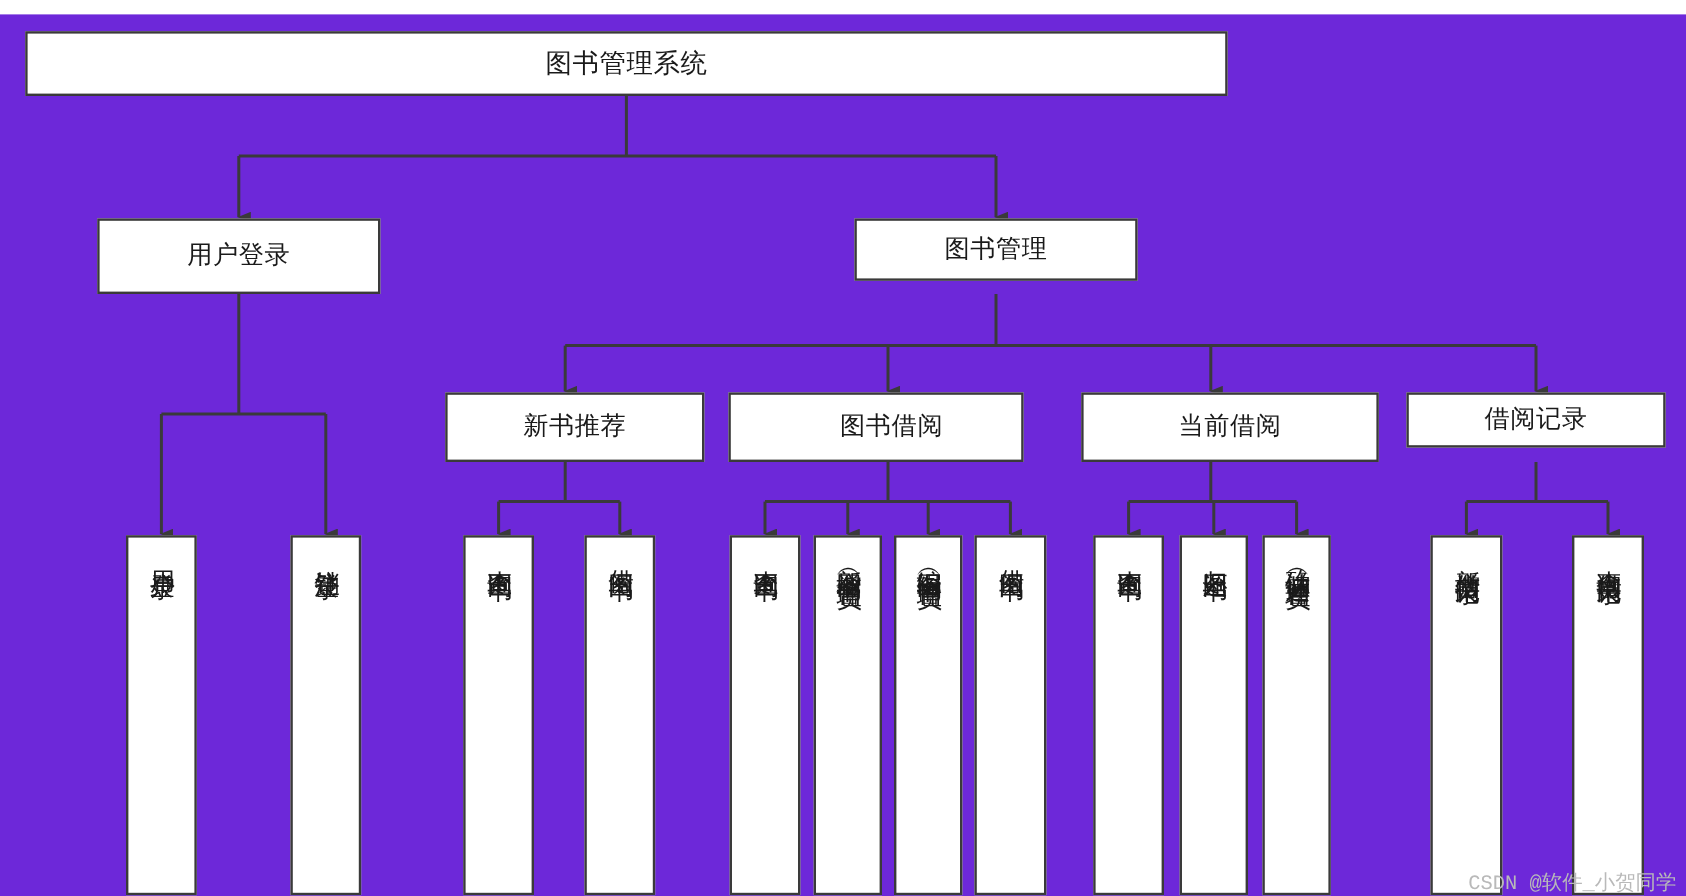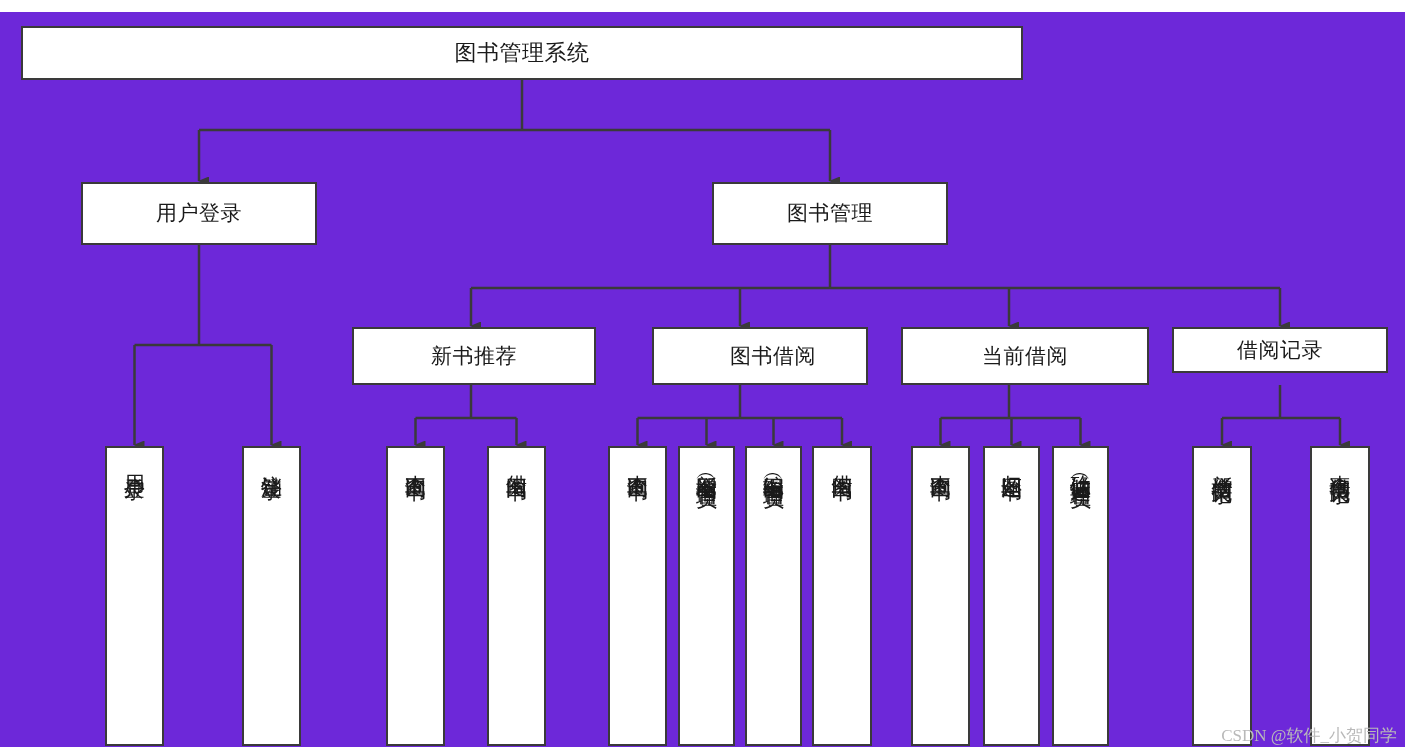--- a/index.html
+++ b/index.html
@@ -59,21 +59,21 @@
     letter-spacing: 2px;
   }
   #watermark {
     position: absolute;
     right: 8px;
     bottom: 12px;
     font-size: 17px;
     color: #b9b9b9;
     z-index: 5;
     white-space: pre;
-    font-family: Liberation Serif, serif;
+    font-family: Liberation Mono, monospace;
   }
 </style>
 </head>
 <body>
 
 <div id="canvas">
   <svg id="edges" viewBox="0 0 1405 747" xmlns="http://www.w3.org/2000/svg">
     <defs>
       <marker id="arrowhead" markerWidth="9" markerHeight="11" refX="4.5" refY="10" orient="auto" markerUnits="userSpaceOnUse">
         <path d="M 0 0 L 9 0 L 4.5 11 Z" fill="#3a3a3a"></path>
@@ -116,27 +116,27 @@
       </g>
   </svg>
 
   <div id="node-layer">
       <div class="node horiz root" style="left: 21px; top: 14px; width: 1002px; height: 54px;">
         <span class="label">图书管理系统</span>
       </div>
       <div class="node horiz" style="left: 81px; top: 170px; width: 236px; height: 63px;">
         <span class="label">用户登录</span>
       </div>
-      <div class="node horiz" style="left: 712px; top: 170px; width: 236px; height: 63px;">
+      <div class="node horiz" style="left: 712px; top: 170px; width: 236px; height: 52px;">
         <span class="label">图书管理</span>
       </div>
-      <div class="node horiz" style="left: 352px; top: 315px; width: 244px; height: 58px;">
+      <div class="node horiz" style="left: 371px; top: 315px; width: 216px; height: 58px;">
         <span class="label">新书推荐</span>
       </div>
-      <div class="node horiz" style="left: 652px; top: 315px; width: 216px; height: 58px; padding-left: 26px;">
+      <div class="node horiz" style="left: 607px; top: 315px; width: 246px; height: 58px; padding-left: 26px;">
         <span class="label">图书借阅</span>
       </div>
       <div class="node horiz" style="left: 901px; top: 315px; width: 248px; height: 58px;">
         <span class="label">当前借阅</span>
       </div>
       <div class="node horiz" style="left: 1172px; top: 315px; width: 216px; height: 46px;">
         <span class="label">借阅记录</span>
       </div>
       <div class="node vert" style="left: 105px; top: 434px; width: 59px; height: 300px;">
         <span class="label">用户登录</span>

